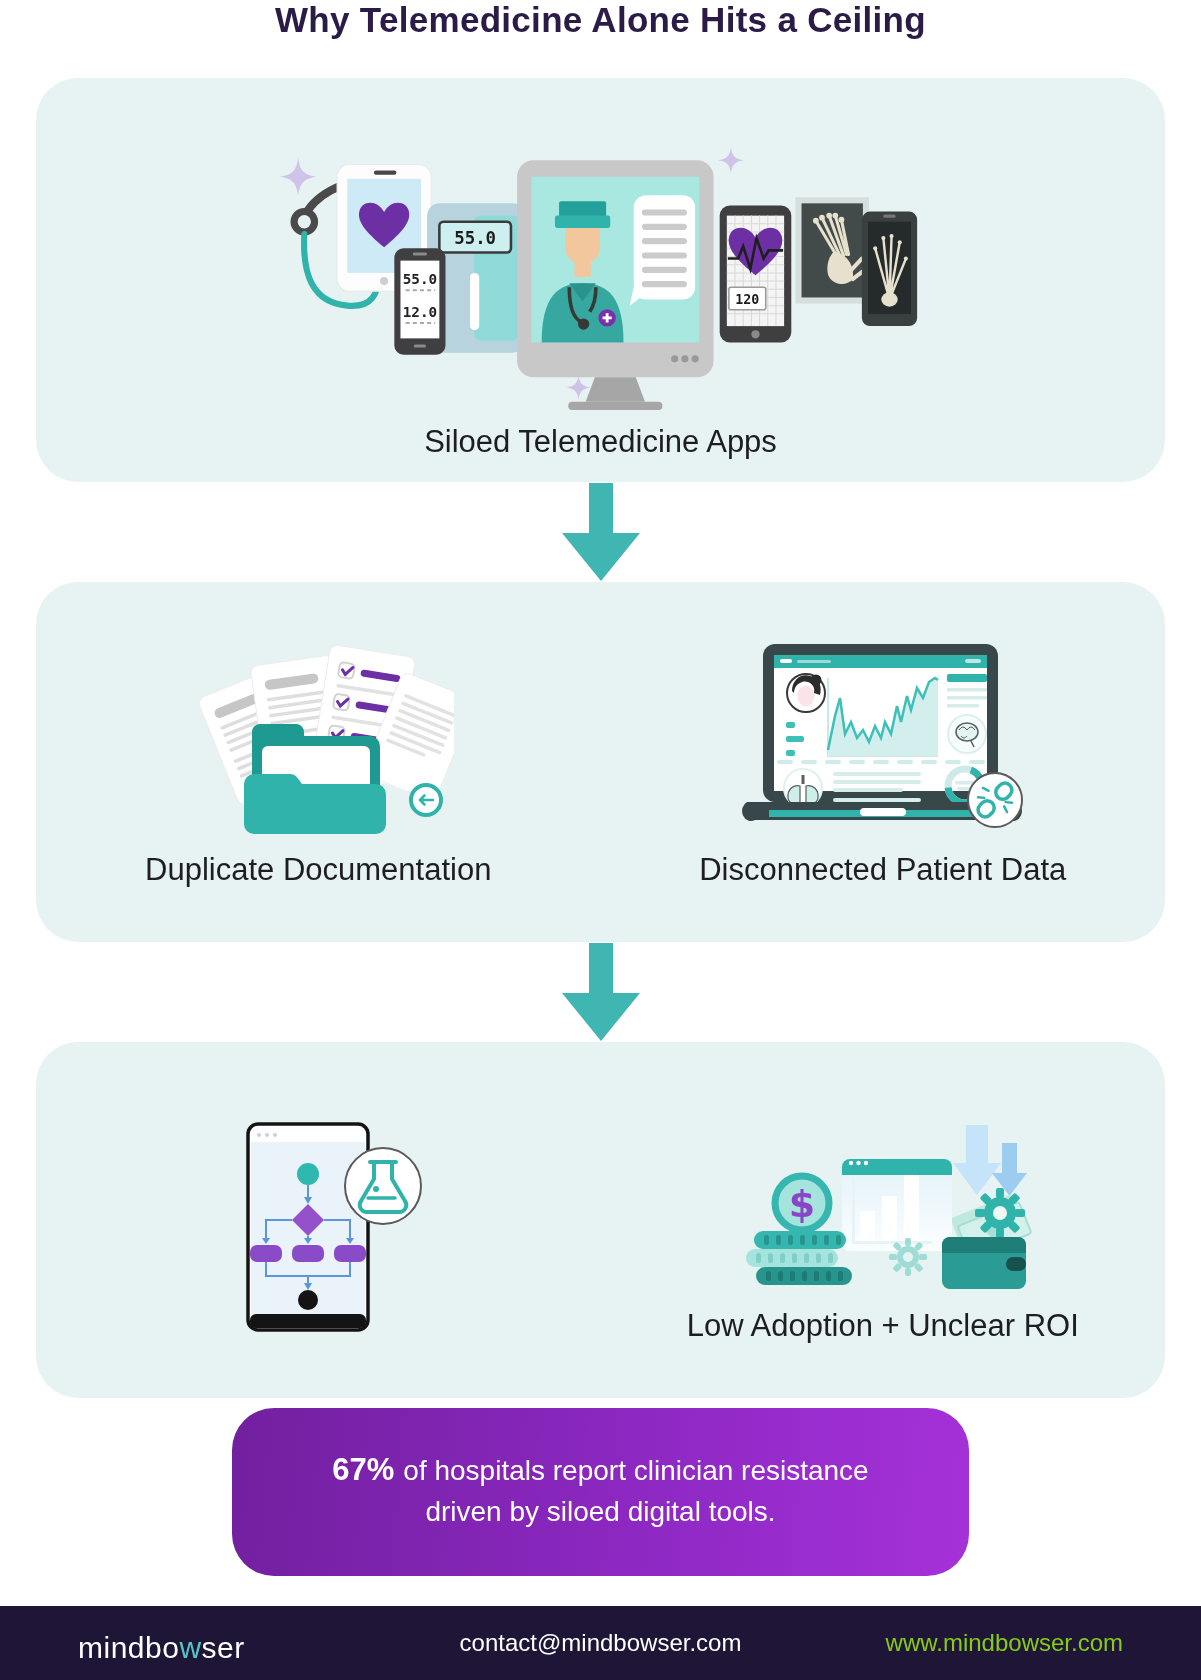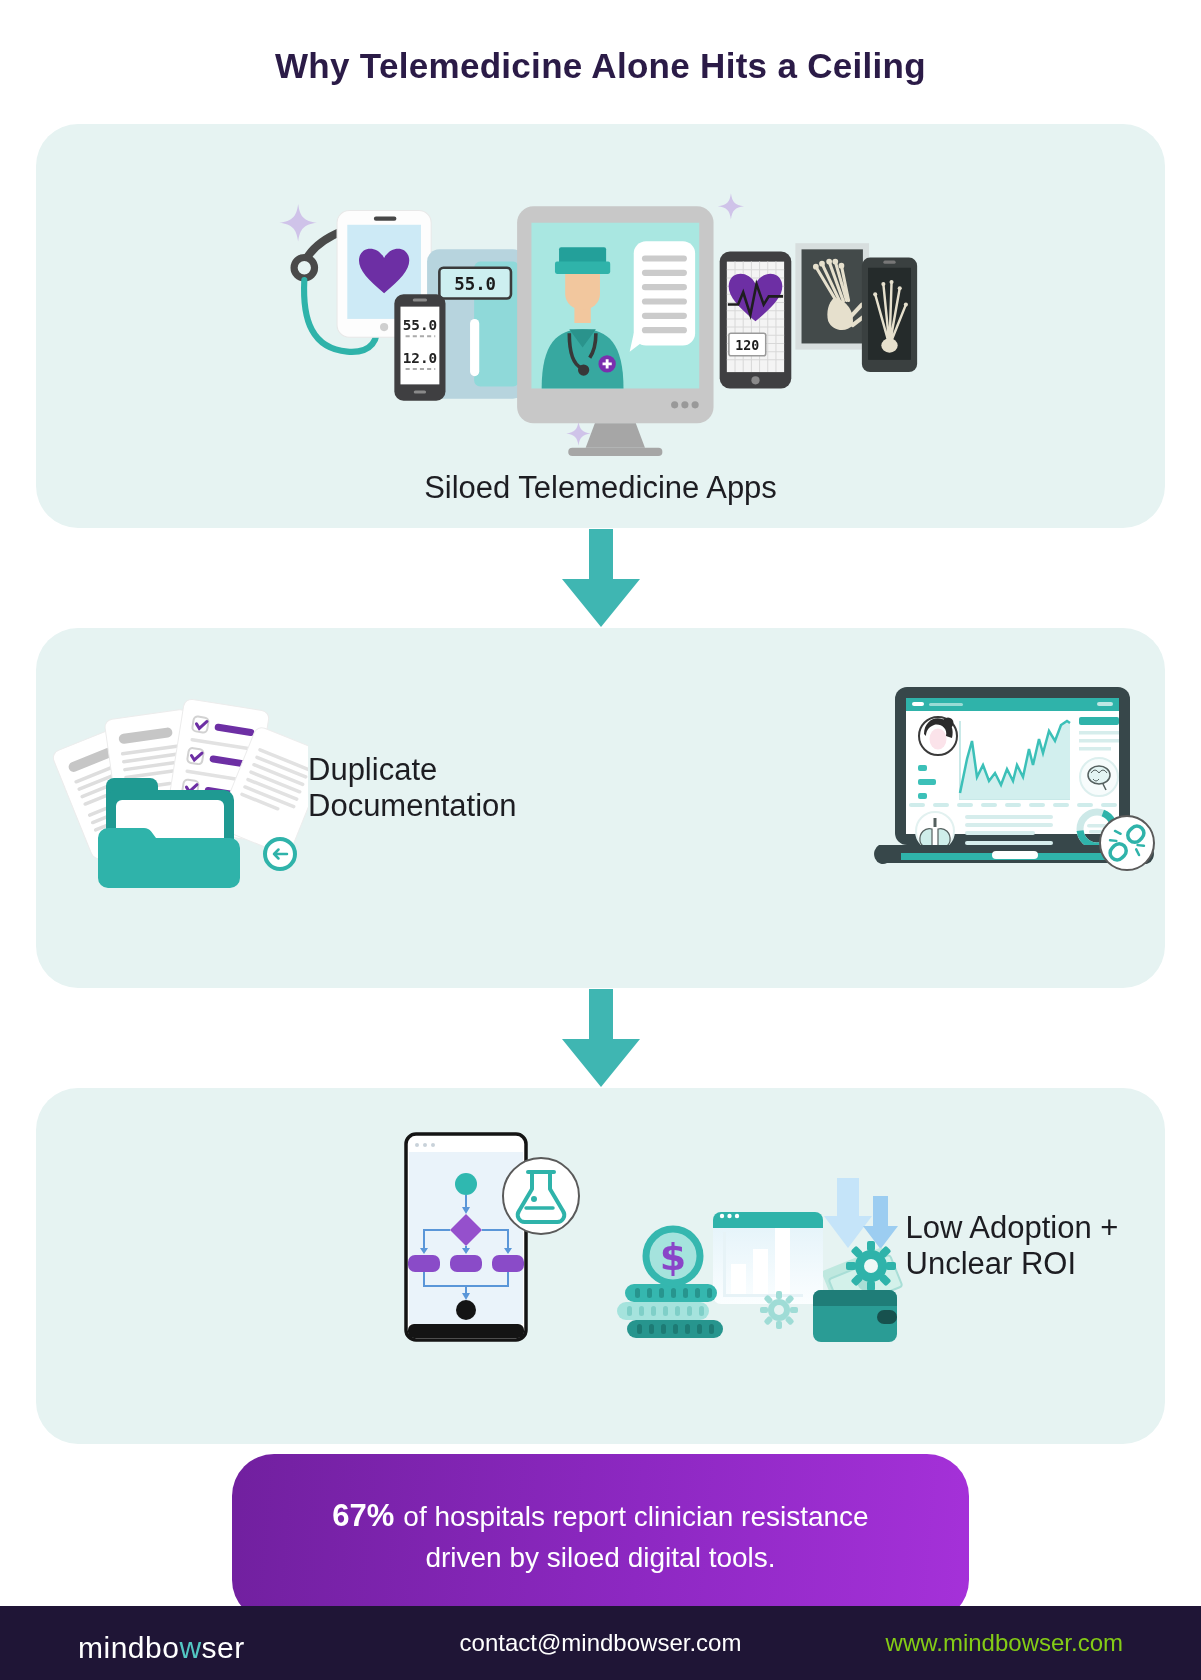--- a/index.html
+++ b/index.html
@@ -2,31 +2,31 @@
 <html><head>
 <meta charset="utf-8">
 <style>
   * { margin:0; padding:0; box-sizing:border-box; }
   html,body { width:1201px; }
   body {
     height:1680px; background:#ffffff; position:relative; overflow:hidden;
     font-family:"Liberation Sans", sans-serif; color:#1d1d22;
   }
   .title {
-    text-align:center; padding-top:46px; font-size:35px; font-weight:700;
+    text-align:center; font-size:35px; font-weight:700;
     color:#2b1b47; letter-spacing:.3px;
   }
   .card {
     background:#e6f3f2; border-radius:42px; margin:0 36px;
     display:flex; flex-direction:column; align-items:center; justify-content:flex-end;
   }
   .card-1 { margin-top:38px; height:404px; padding-bottom:22px; }
   .card-cols { flex-direction:row; align-items:stretch; height:360px; }
   .card-3 { height:356px; }
-  .col { flex:1; display:flex; flex-direction:row; align-items:center; justify-content:flex-end; padding-bottom:54px; }
+  .col { flex:1; display:flex; flex-direction:column; align-items:center; justify-content:flex-end; padding-bottom:54px; }
   .illus { display:flex; justify-content:center; align-items:flex-end; }
   .card-label { font-size:31px; font-weight:400; color:#1d1d22; margin-top:14px; }
   .arrow-row { height:100px; display:flex; align-items:center; justify-content:center; }
   .stat-box {
     width:737px; margin:10px auto 0; border-radius:42px;
     background:linear-gradient(95deg,#71209f 0%, #8d28c2 55%, #a531d9 100%);
     color:#fff; text-align:center; padding:40px 46px 44px;
     font-size:28px; line-height:1.42;
   }
   .stat-box b { font-size:31px; font-weight:700; margin-right:9px; }
@@ -338,20 +338,21 @@
         <g transform="translate(262,162)">
           <circle r="27" fill="#ffffff" stroke="#5a5a5a" stroke-width="2"></circle>
           <g transform="rotate(45)" stroke="#2fb3aa" fill="none" stroke-linecap="round">
             <rect x="-7" y="-21" width="14" height="17" rx="7" stroke-width="3.5"></rect>
             <rect x="-7" y="4" width="14" height="17" rx="7" stroke-width="3.5"></rect>
             <path d="M-11,-2 l-6,2 M11,-2 l6,2 M-9,6 l-5,4 M9,-6 l5,-4" stroke-width="2.5"></path>
           </g>
         </g>
       </svg>
     </div>
+    <div class="card-label">Disconnected Patient Data</div>
   </div>
 </section>
 
 <div class="arrow-row">
   <svg width="78" height="98" viewBox="0 0 78 98">
     <path d="M27,0 h24 v50 h27 L39,98 0,50 h27 z" fill="#3fb6b2"></path>
   </svg>
 </div>
 
 <section class="card card-cols card-3">

